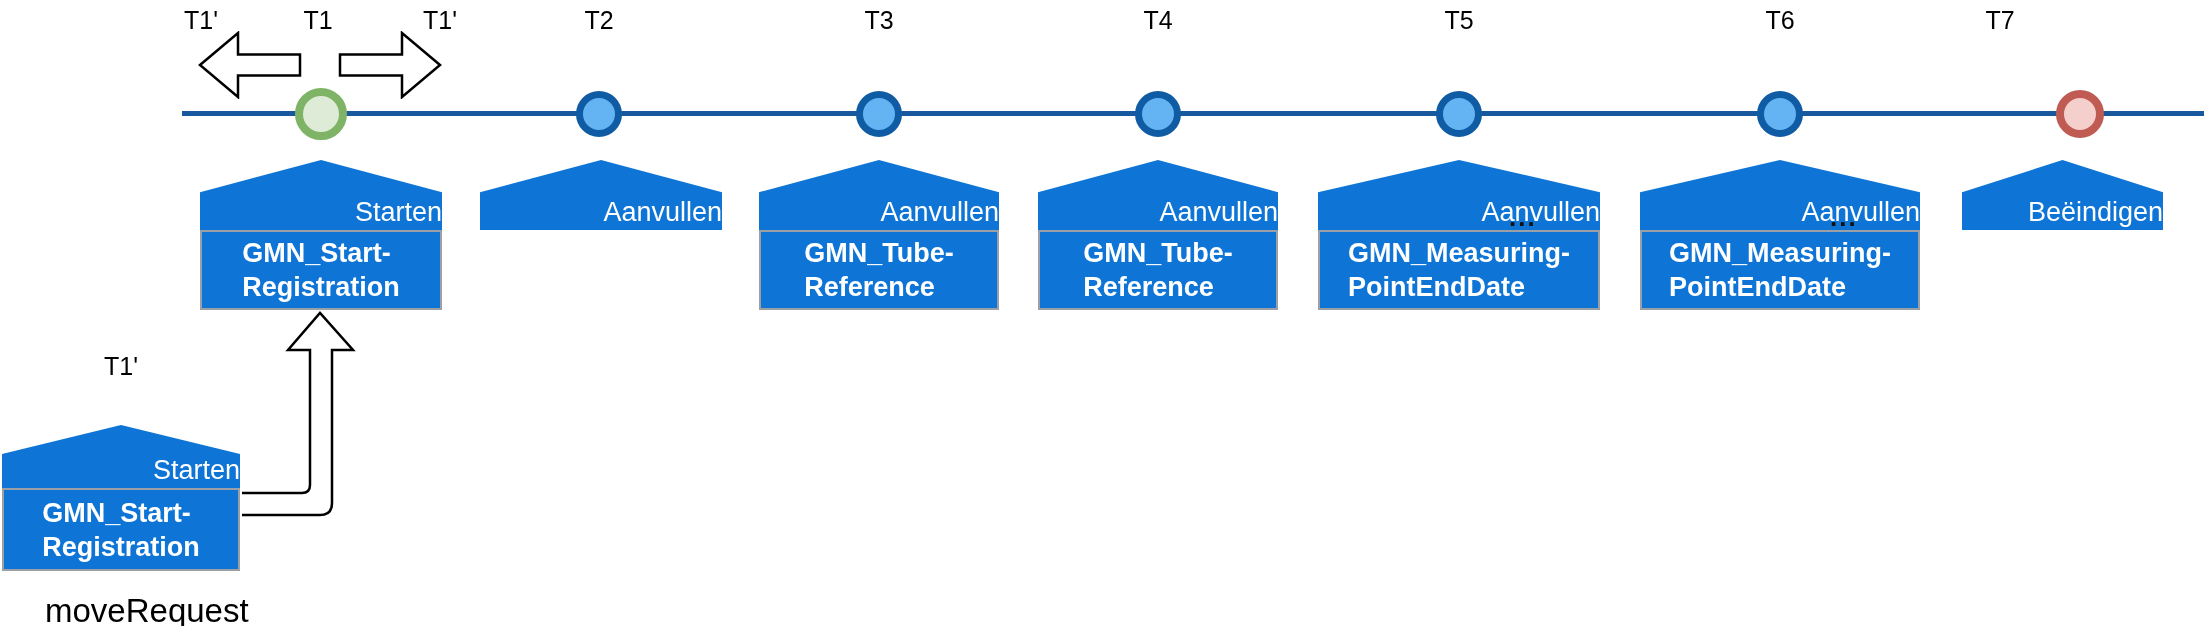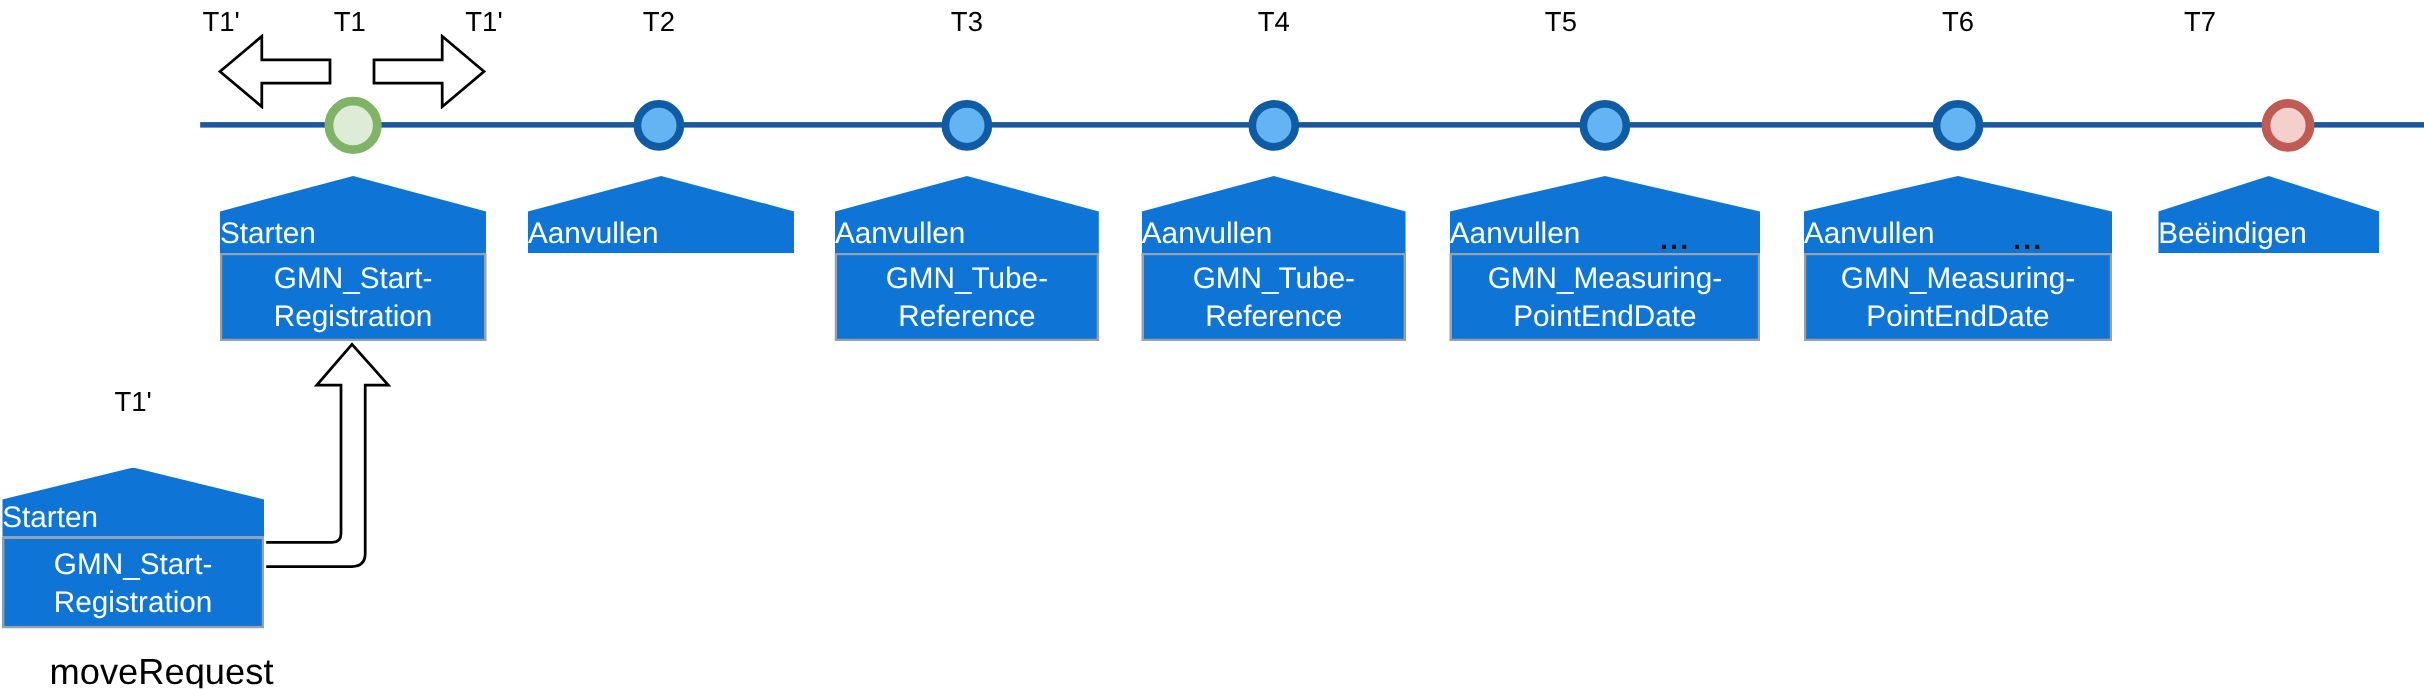--- a/index.html
+++ b/index.html
@@ -21,31 +21,31 @@
   }
   .node-normal { top:91px; width:32px; height:32px; border:7px solid var(--circle-ring); background:var(--circle-fill); }
   .node-start  { top:88px; width:36px; height:36px; border:8px solid var(--start-ring);  background:var(--start-fill); }
   .node-end    { top:90px; width:32px; height:32px; border:8px solid var(--end-ring);    background:var(--end-fill); }
   .event-box { position:absolute; top:160px; }
   .roof {
     position:relative; height:70px; background:var(--box-blue);
     clip-path:polygon(50% 0, 100% 46%, 100% 100%, 0 100%, 0 46%);
   }
   .roof-label {
-    position:absolute; left:0; right:0; bottom:3px; text-align:left;
+    position:absolute; left:0; right:0; bottom:3px; text-align:right;
     color:var(--box-text); font-size:27px; line-height:30px;
   }
   .roof-dots {
     position:absolute; left:calc(50% + 50px); bottom:0; height:18px;
     color:#111111; font-size:26px; font-weight:bold; letter-spacing:2px; line-height:10px;
   }
   .box-body {
     height:76px; background:var(--box-blue); border:2px solid var(--body-border);
-    color:var(--box-text); font-size:27px; line-height:34px; text-align:center;
-    white-space:pre-line; display:flex; align-items:center; justify-content:center;
+    color:var(--box-text); font-size:27px; line-height:34px; 
+    white-space:pre-line; display:flex; align-items:center; justify-content:center;font-weight:bold;
   }
   .align-top { align-items:flex-start; padding-top:5px; height:71px; }
   .move-box { position:absolute; top:425px; left:2px; width:238px; }
   .move-box .roof { height:63px; }
   .move-box .box-body { height:79px; }
   .caption {
     position:absolute; left:45px; top:592px; font-size:33px; color:var(--label-text);
   }
   .move-t-label { top:352px; }
   .conn { position:absolute; }
@@ -57,21 +57,21 @@
 <div class="canvas">
 
   <div class="timeline-line"></div>
 
   <div class="t-label" style="left:201px">T1'</div>
   <div class="t-label" style="left:318px">T1</div>
   <div class="t-label" style="left:440px">T1'</div>
   <div class="t-label" style="left:599px">T2</div>
   <div class="t-label" style="left:879px">T3</div>
   <div class="t-label" style="left:1158px">T4</div>
-  <div class="t-label" style="left:1419px">T5</div>
+  <div class="t-label" style="left:1459px">T5</div>
   <div class="t-label" style="left:1780px">T6</div>
   <div class="t-label" style="left:2000px">T7</div>
 
   <svg class="conn" style="left:198px;top:31px" width="104" height="68" viewBox="-2 -2 104 68">
     <polygon points="0,32 38,0 38,21.5 100,21.5 100,42.5 38,42.5 38,64"></polygon>
   </svg>
   <svg class="conn" style="left:338px;top:31px" width="104" height="68" viewBox="-2 -2 104 68">
     <polygon points="100,32 62,0 62,21.5 0,21.5 0,42.5 62,42.5 62,64"></polygon>
   </svg>
 

